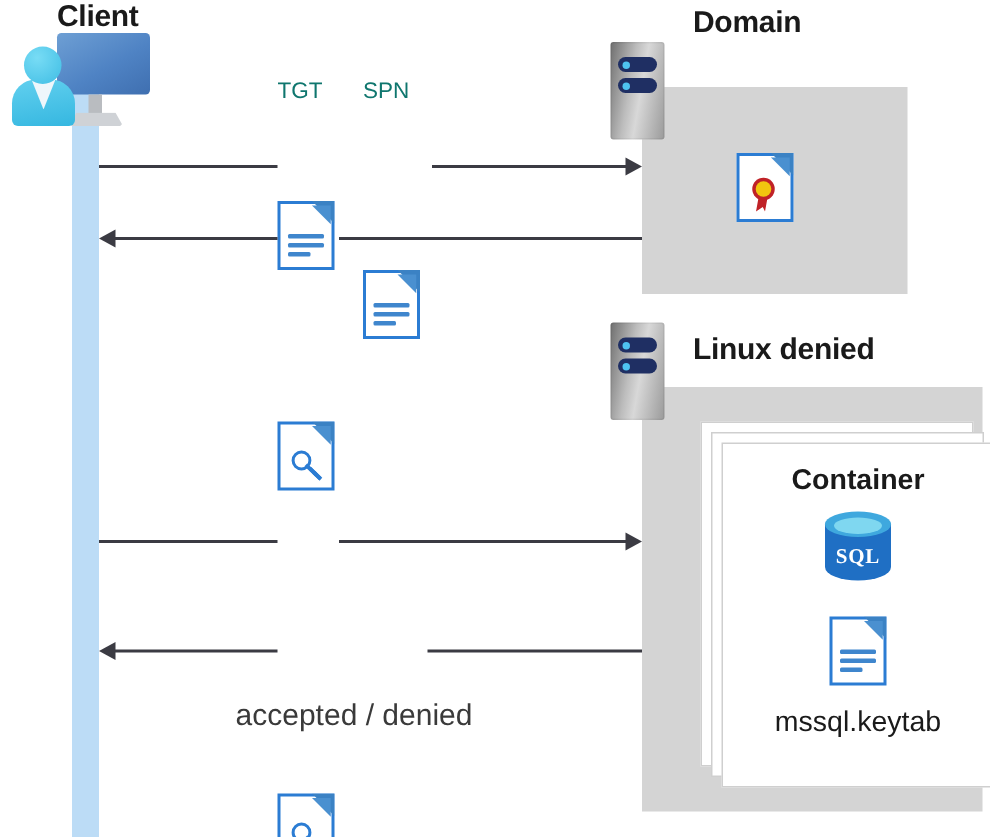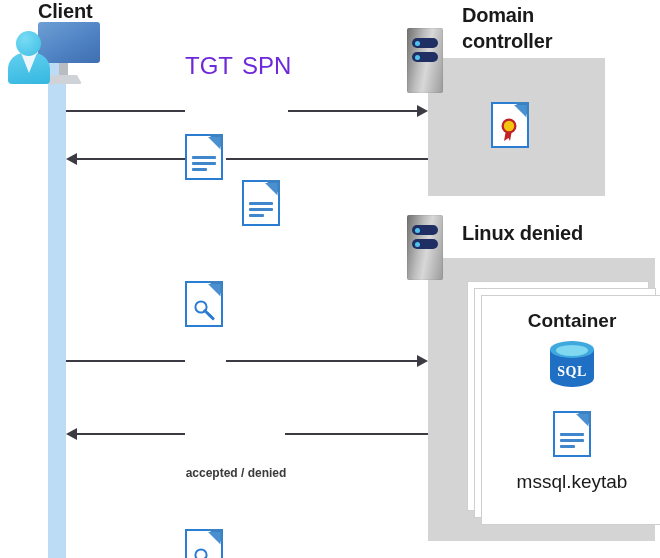--- a/index.html
+++ b/index.html
@@ -55,21 +55,21 @@
   .doc .fold{position:absolute;right:0px;top:0px;width:15px;height:15px;
      background:#3b82c4;clip-path:polygon(0 0,100% 100%,100% 0);}
   .doc .fold2{position:absolute;right:2.5px;top:2.5px;width:13px;height:13px;
      background:#4a90d0;clip-path:polygon(0 0,100% 100%,100% 0);}
   .lines{position:absolute;left:7px;top:22px;width:24px;}
   .lines span{display:block;height:3px;background:#3f86cd;margin-bottom:3px;border-radius:1px;}
   .lines span:nth-child(1){width:24px;}
   .lines span:nth-child(2){width:24px;}
   .lines span:nth-child(3){width:15px;}
 
-  .doclabel{position:absolute;font-size:24px;color:#6d28d9;}
+  .doclabel{position:absolute;font-size:15px;color:#0f766e;}
 
   
   .keyg{position:absolute;left:8px;top:18px;}
 
   
   .certg{position:absolute;left:8px;top:14px;}
 
   
   .line{position:absolute;height:0;border-top:2px solid #3b3b43;}
   .ahead{position:absolute;width:0;height:0;border-top:6px solid transparent;
@@ -93,21 +93,21 @@
      background:#7fd7f0;}
   .sql .txt{position:absolute;left:0;right:0;top:23px;text-align:center;color:#ffffff;
      font-size:14px;font-weight:bold;letter-spacing:.5px;}
 
   .keytab-label{position:absolute;left:0;right:0;top:175px;text-align:center;
      font-size:19px;color:#1a1a1a;}
   .sql-title{position:absolute;left:0;right:0;top:14px;text-align:center;
      font-size:19px;font-weight:bold;color:#1a1a1a;}
   .doc-center{position:absolute;left:0;right:0;top:115px;margin:auto;}
   .accepted{position:absolute;left:96px;top:466px;width:280px;text-align:center;
-     font-size:12px;color:#3a3a3a;font-weight:bold;}
+     font-size:20px;color:#3a3a3a;}
 </style>
 </head>
 <body>
 
 <div class="abs lifeline"></div>
 
 <div class="abs hd title-client">
   <span>Client</span>
 </div>
 
@@ -126,21 +126,20 @@
   <div class="bar b1">
       <i></i>
     </div>
   <div class="bar b2">
       <i></i>
     </div>
 </div>
 
 <div class="abs hd title-dc">
   <div>Domain</div>
-  <div>controller</div>
 </div>
 
 <div class="abs doc" style="left:491px;top:102px;">
   <div class="page"></div>
   <div class="fold"></div>
   <div class="fold2"></div>
   <svg class="certg" width="22" height="26" viewBox="0 0 22 26">
     <path d="M7 14 L5 25 L9.5 22 L11 25 L13 14 Z" fill="#c02227"></path>
     <circle cx="10" cy="10" r="7.5" fill="#c02227"></circle>
     <circle cx="10" cy="10" r="5.2" fill="#f2c60f"></circle>

